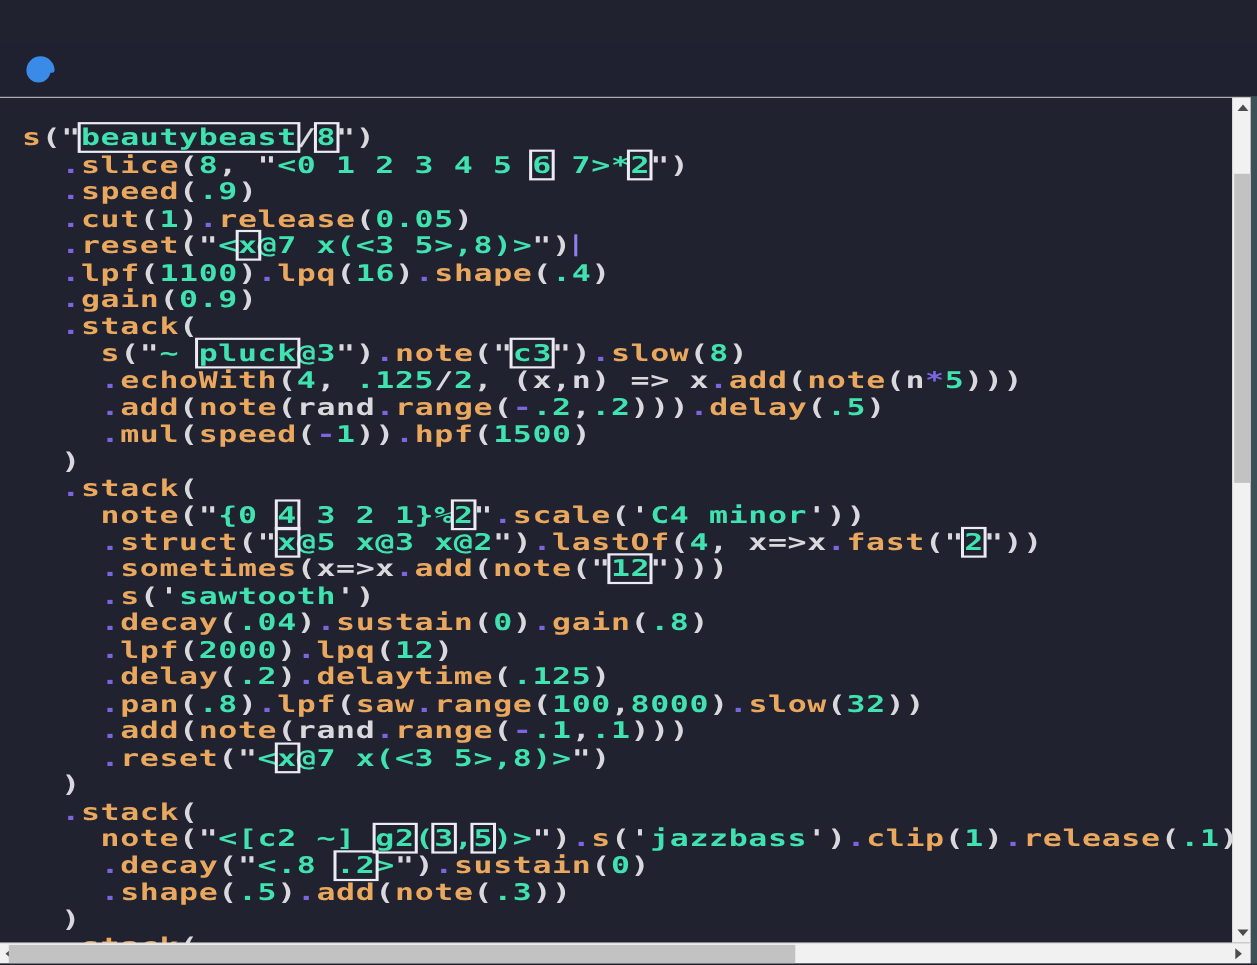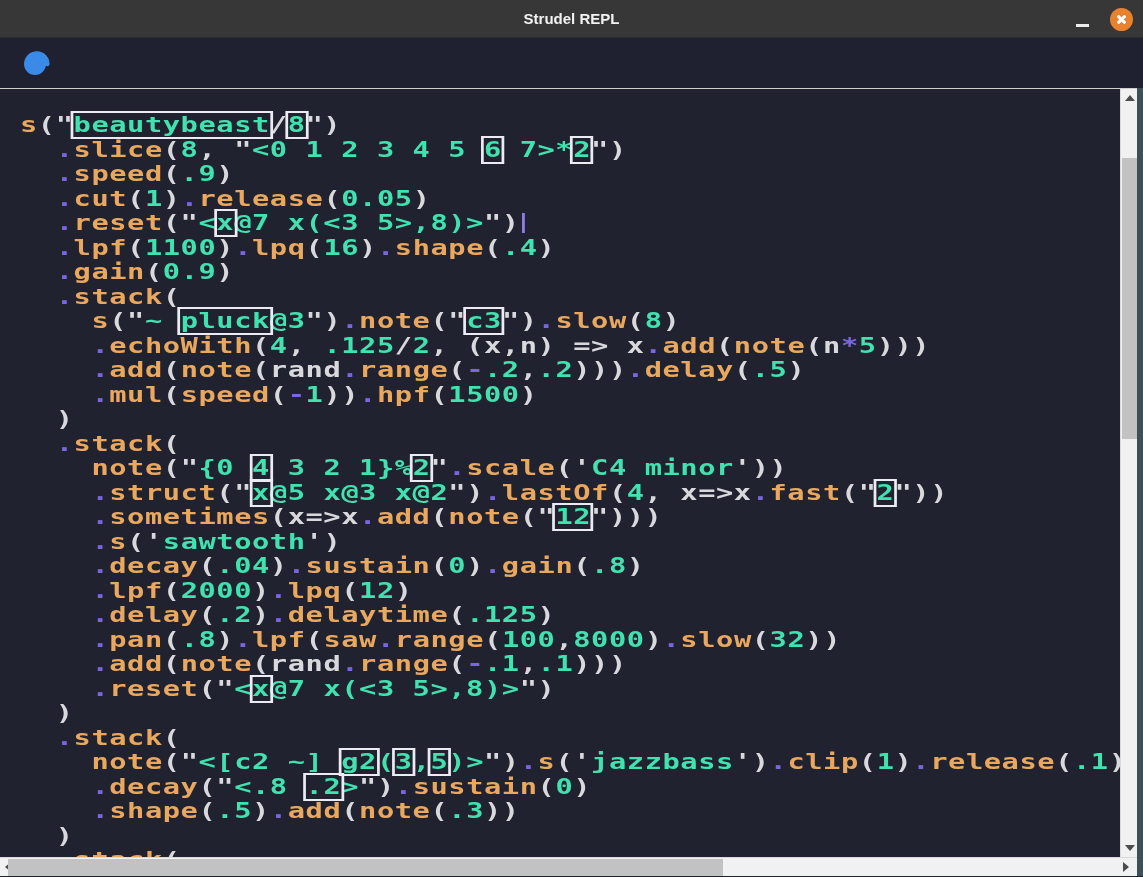--- a/index.html
+++ b/index.html
@@ -55,30 +55,20 @@
   #h-right { top:4px; right:8px; border-top:5px solid transparent; border-bottom:5px solid transparent;
              border-left:6px solid #4c4c4c; }
   #h-thumb { position:absolute; top:1px; left:8px; width:715px; height:17px; background:#c2c2c2; }
   #bottom-sliver { position:absolute; bottom:0; left:0; width:1143px; height:1px; background:#212230; }
 </style>
 </head>
 <body>
 
 <div id="window">
 
-  <div id="titlebar">
-    <div id="title">Strudel REPL</div>
-    <div id="min-btn">
-      <div class="bar"></div>
-    </div>
-    <div id="close-btn">
-      <div class="x1"></div>
-      <div class="x2"></div>
-    </div>
-  </div>
 
   <div id="toolbar">
     <svg id="logo" viewBox="0 0 34 34">
       <path d="M17 17 a2.2 2.2 0 0 1 4.4 0 a4.4 4.4 0 0 1 -8.8 0 a6.6 6.6 0 0 1 13.2 0 a8.8 8.8 0 0 1 -17.6 0 a10.6 10.6 0 0 1 21.2 0" fill="none" stroke="#3a8be8" stroke-width="4.4" stroke-linecap="round"></path>
     </svg>
   </div>
 
   <div id="separator"></div>
 
   <div id="editor">

